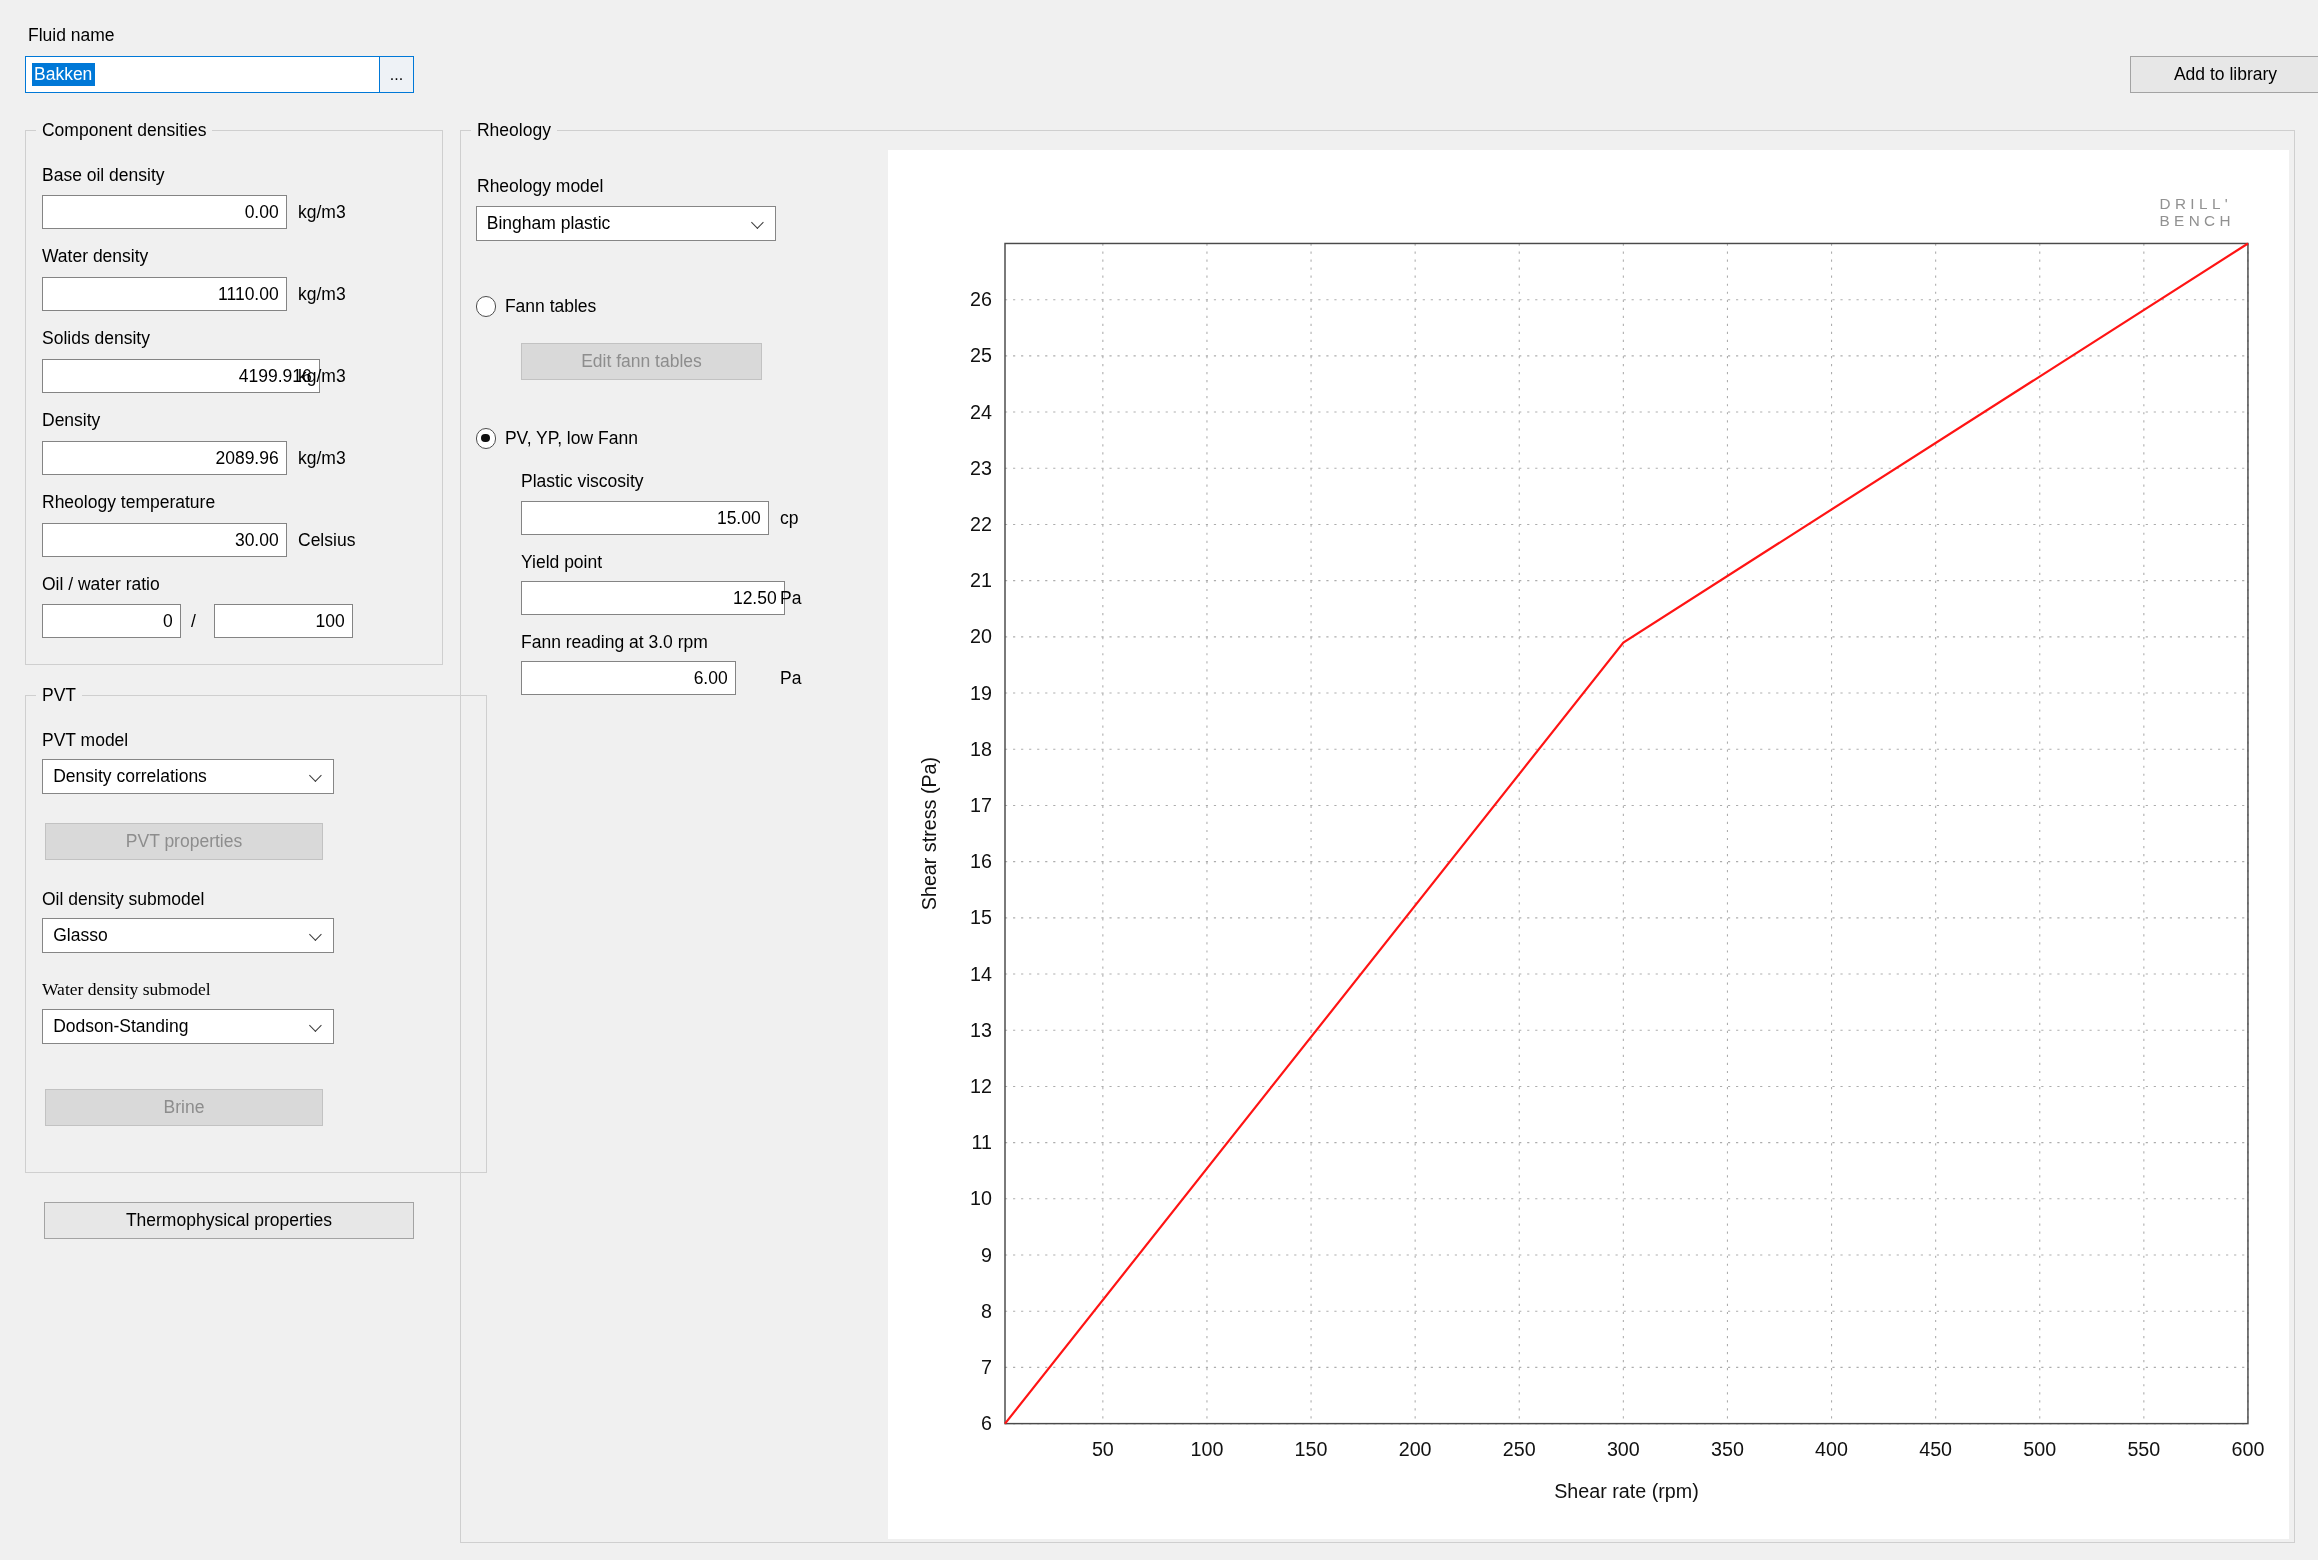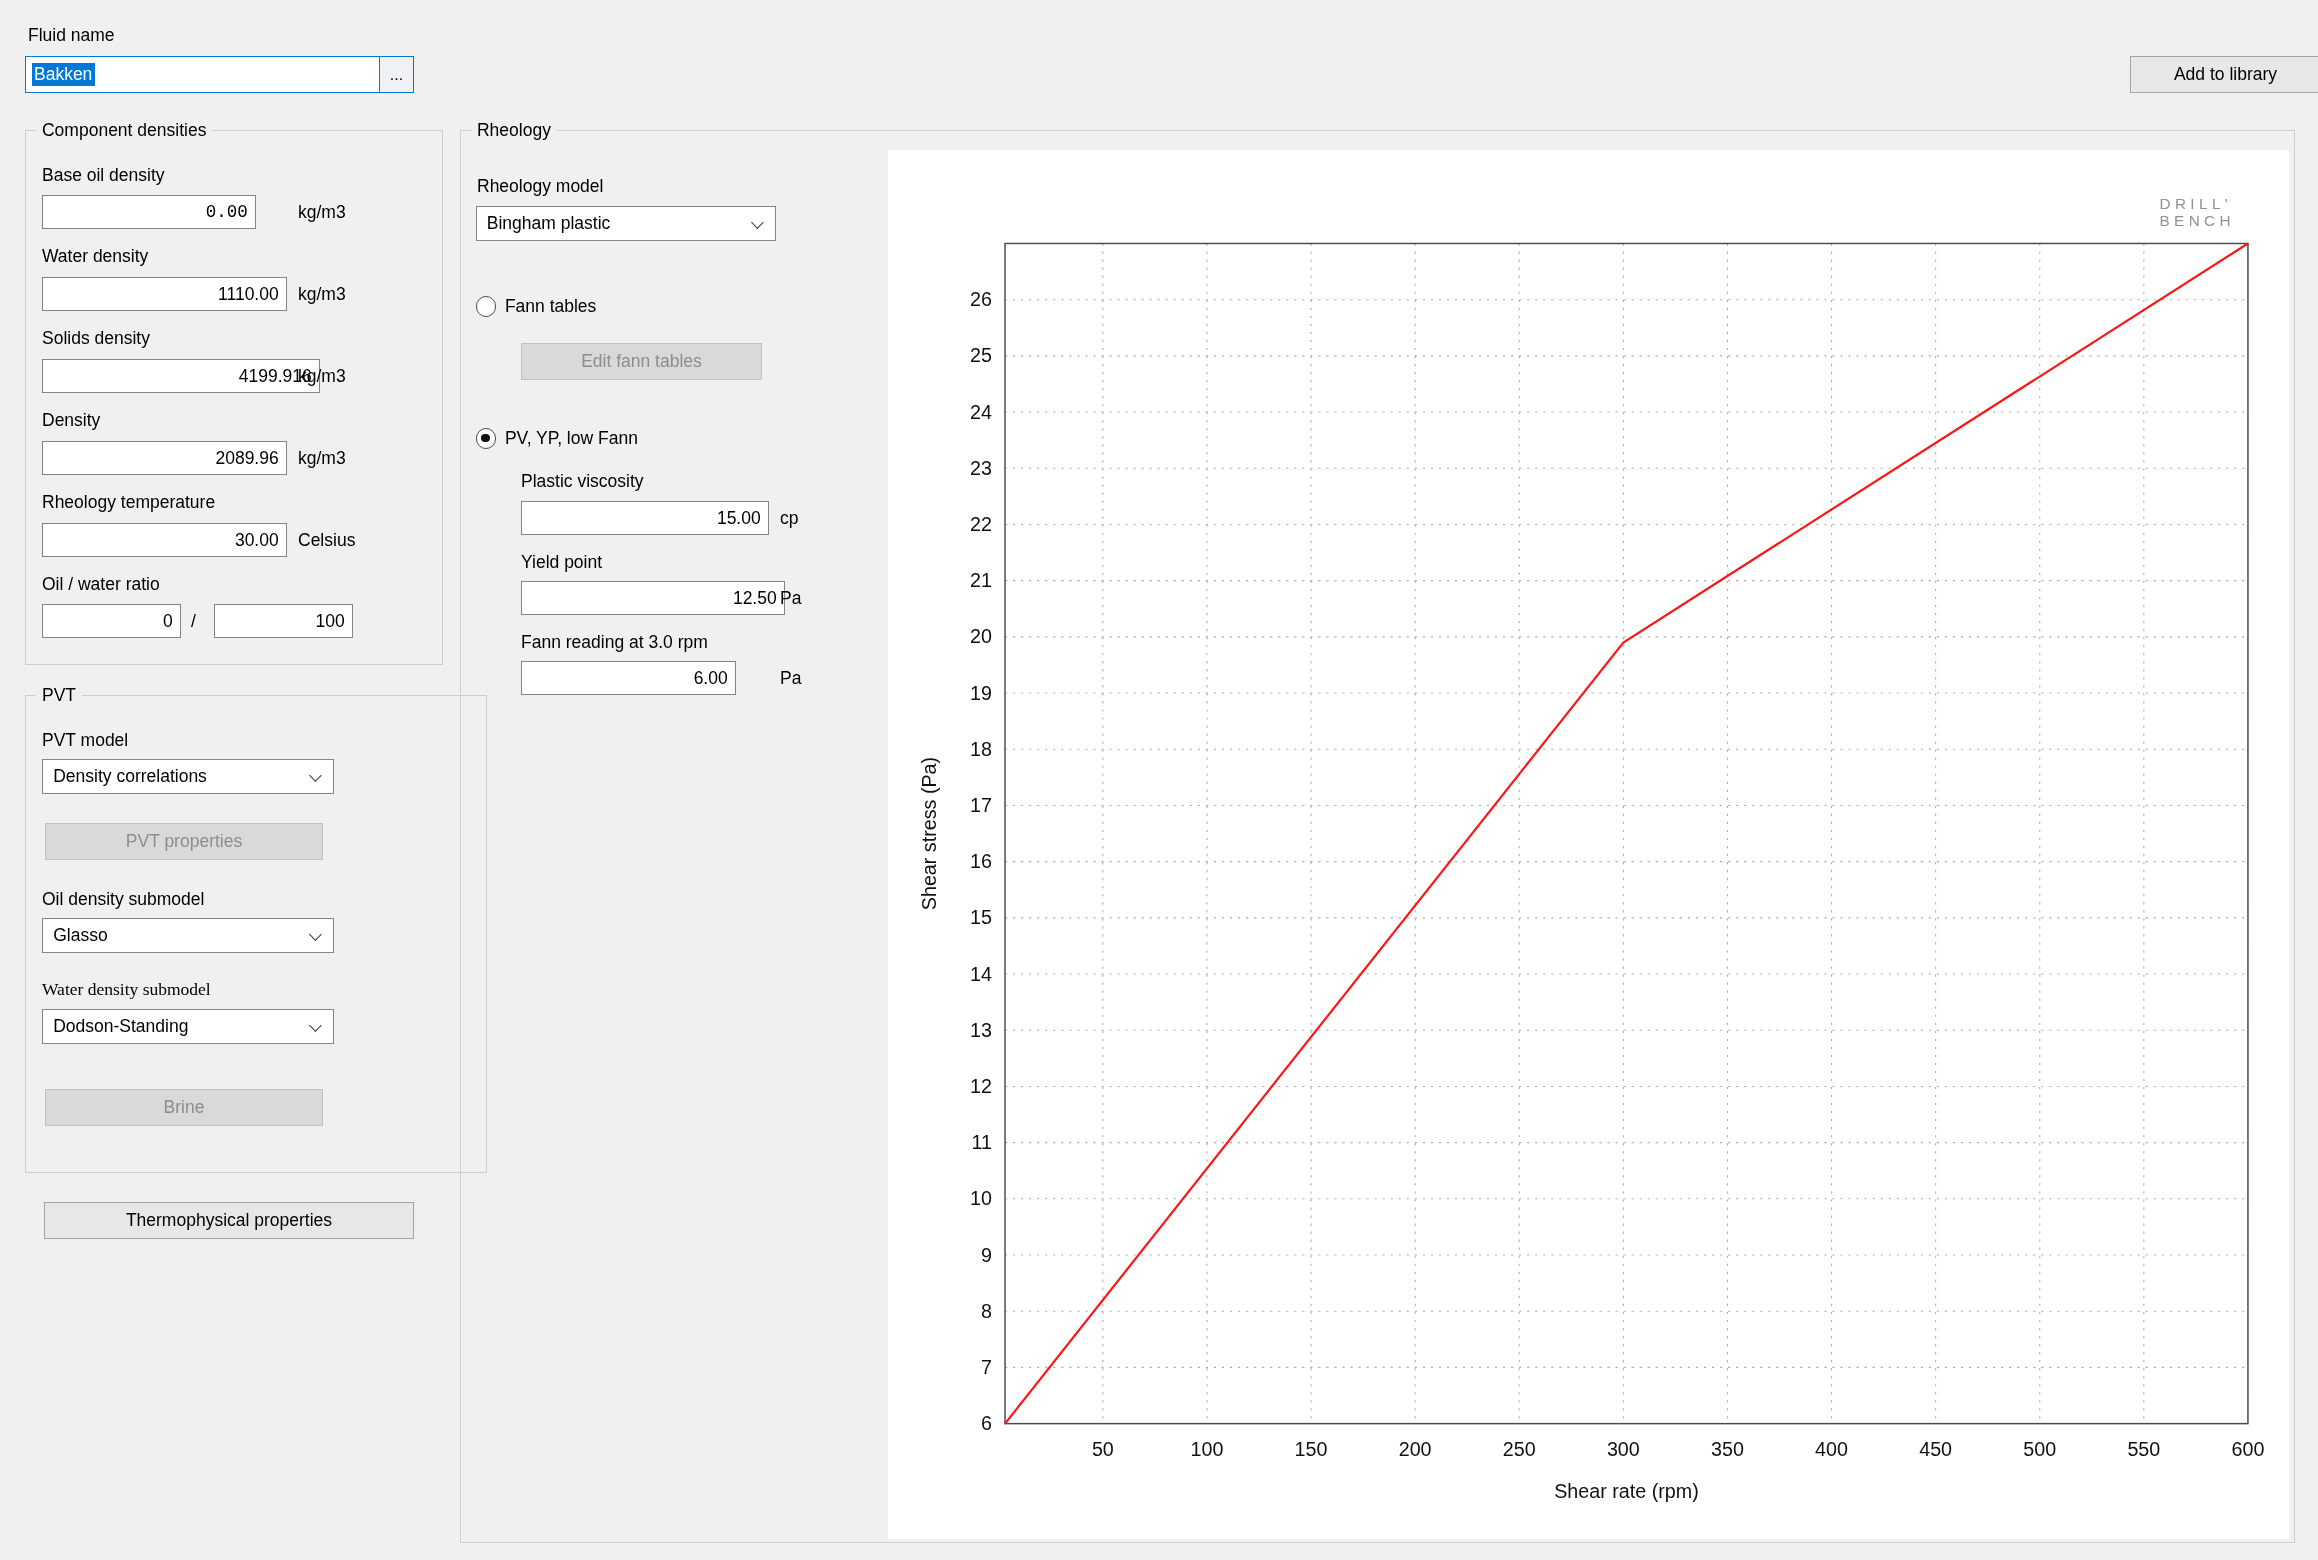--- a/index.html
+++ b/index.html
@@ -85,21 +85,21 @@
   </div>
   <button class="ci-browse">...</button>
 </div>
 
 <button class="btn" style="left:2130px;top:56px;width:191px;height:37px;">Add to library</button>
 
 <div class="group" style="left:25px;top:130px;width:418px;height:535px;">
   <span class="caption">Component densities</span>
 
   <div class="lbl" style="left:16px;top:34px;">Base oil density</div>
-  <input class="tb" style="left: 16px; top: 64px; width: 214px; font-family: Liberation Mono, monospace;" value="0.00">
+  <input class="tb" style="left: 16px; top: 64px; width: 245px;" value="0.00">
   <div class="unit" style="left:272px;top:64px;">kg/m3</div>
 
   <div class="lbl" style="left:16px;top:115px;">Water density</div>
   <input class="tb" style="left: 16px; top: 146px; width: 245px;" value="1110.00">
   <div class="unit" style="left:272px;top:146px;">kg/m3</div>
 
   <div class="lbl" style="left:16px;top:197px;">Solids density</div>
   <input class="tb" style="left: 16px; top: 228px; width: 278px;" value="4199.916">
   <div class="unit" style="left:272px;top:228px;">kg/m3</div>
 

